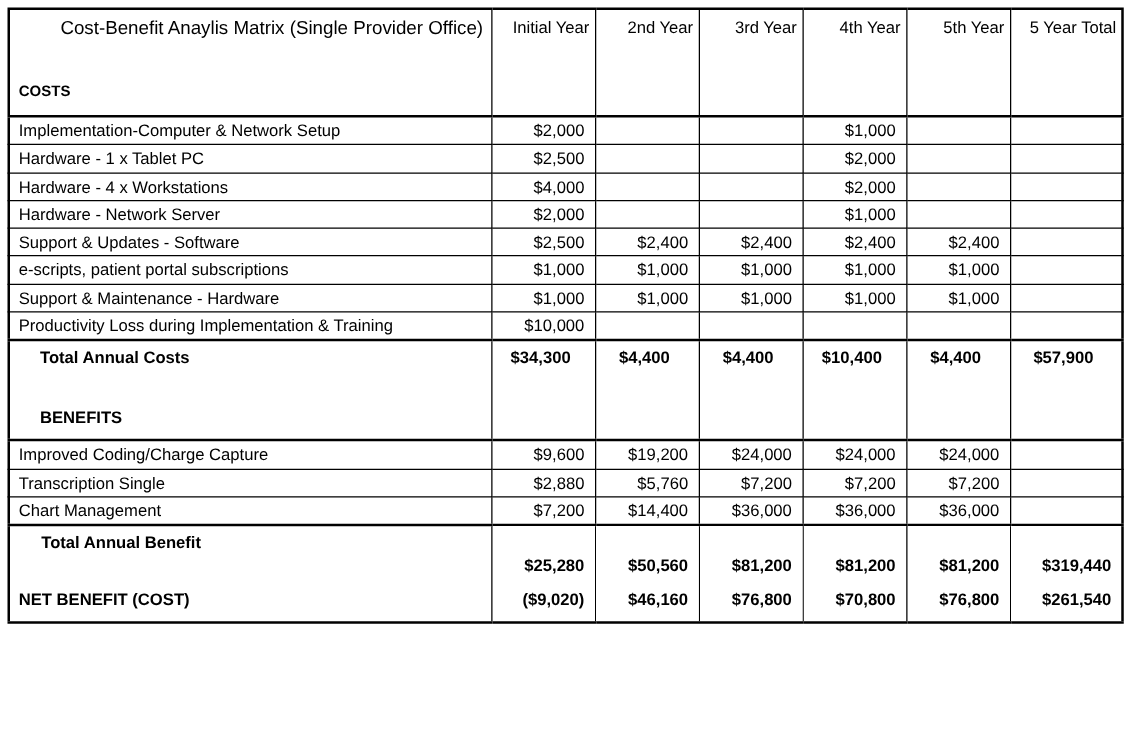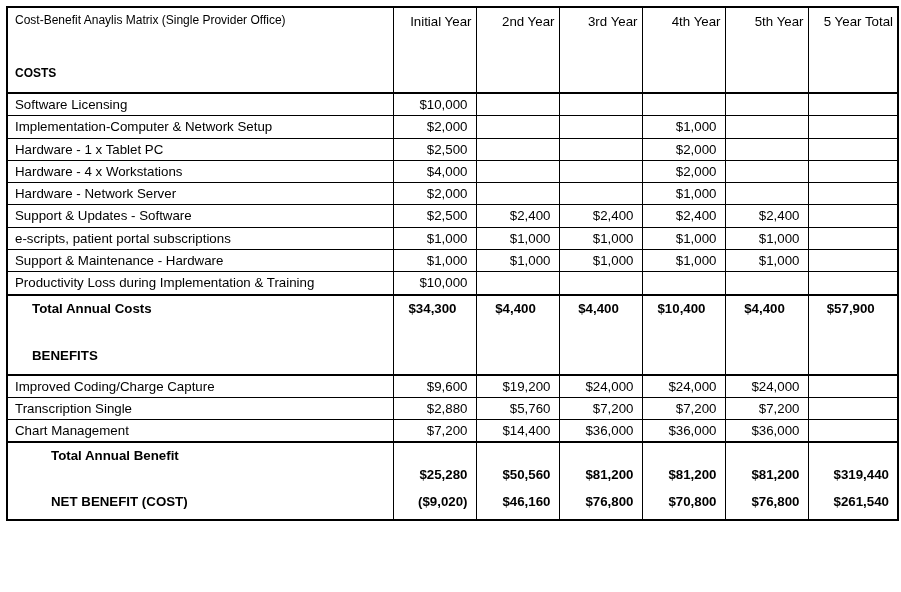--- a/index.html
+++ b/index.html
@@ -78,21 +78,22 @@
     height: 84px;
   }
   .headblock-inner {
     position: relative;
     height: 100%;
     padding: 6px 6px 0 7px;
     box-sizing: border-box;
   }
   .head-title {
     display: block;
-    font-size: 12px;
+    font-size: 15px;
+    text-align: right;
   }
   .head-section {
     position: absolute;
     left: 7px;
     bottom: 11px;
     font-weight: bold;
     font-size: 12px;
   }
   td.headnum {
     height: 84px;
@@ -132,23 +133,22 @@
     padding: 5px 8px 0 4px;
     font-weight: bold;
     white-space: nowrap;
   }
 
   
   td.botblock { height: 76px; }
   .botblock-inner {
     position: relative;
     height: 100%;
-    padding: 5px 6px 0 7px;
+    padding: 5px 6px 0 25px;
     box-sizing: border-box;
-    margin-left: 36px;
   }
   .bot-line1 {
     display: block;
     font-weight: bold;
     font-size: 13.3px;
   }
   .bot-line2 {
     position: absolute;
     left: 7px;
     bottom: 10px;
@@ -215,43 +215,20 @@
         <td class="num headnum">
           <span class="headnum-inner">5th Year</span>
         </td>
         <td class="num headnum">
           <span class="headnum-inner">5 Year Total</span>
         </td>
       </tr>
 
       <tr class="datarow">
         <td class="label">
-            <span>Software Licensing</span>
-          </td>
-        <td class="num">
-            <span>$10,000</span>
-          </td>
-        <td class="num">
-            <span></span>
-          </td>
-        <td class="num">
-            <span></span>
-          </td>
-        <td class="num">
-            <span></span>
-          </td>
-        <td class="num">
-            <span></span>
-          </td>
-        <td class="num">
-            <span></span>
-          </td>
-      </tr>
-      <tr class="datarow">
-        <td class="label">
             <span>Implementation-Computer &amp; Network Setup</span>
           </td>
         <td class="num">
             <span>$2,000</span>
           </td>
         <td class="num">
             <span></span>
           </td>
         <td class="num">
             <span></span>

